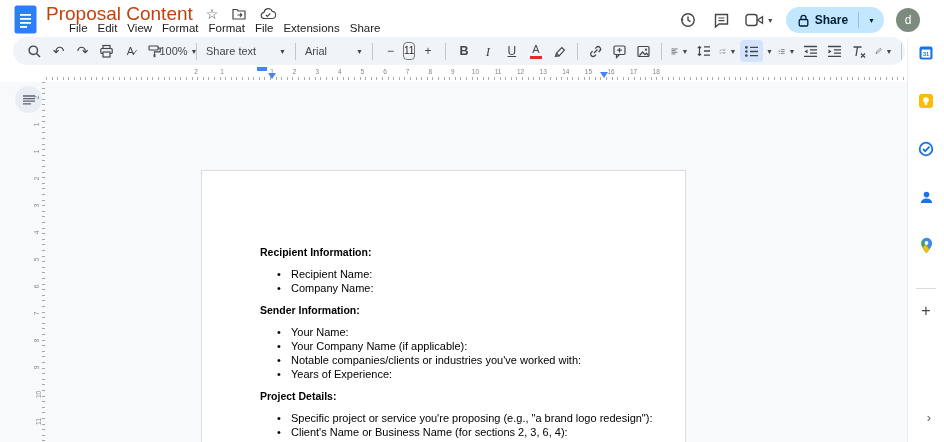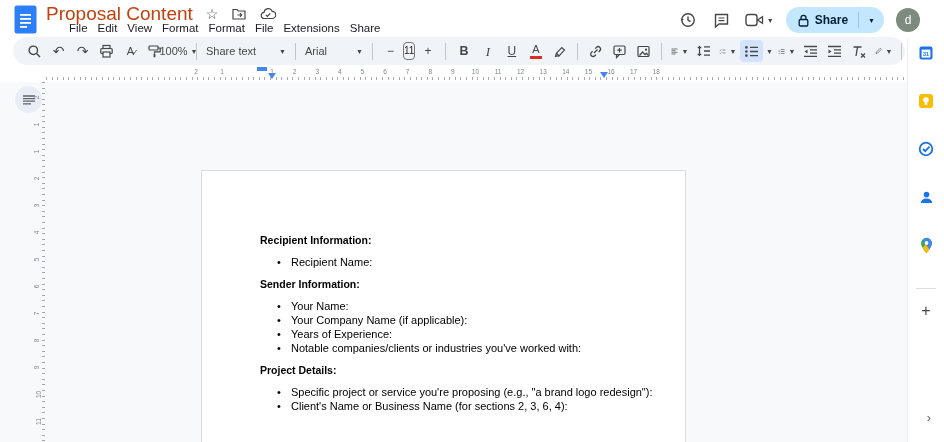--- a/index.html
+++ b/index.html
@@ -66,21 +66,21 @@
   .ruler-vnum { position: absolute; left: -1px; font-size: 6.5px; color: #80868b; transform: rotate(-90deg); }
 
   
   .canvas { position: absolute; left: 0; top: 82px; width: 907px; height: 360px; background: #f8f9fa; }
   .outline-btn { position: absolute; left: 15px; top: 86px; width: 27px; height: 27px; border-radius: 50%;
     background: #e9eef6; display: flex; align-items: center; justify-content: center; }
   .page { position: absolute; left: 201px; top: 88px; width: 485px; height: 354px;
     background: #fff; border: 1px solid #dadce0; border-bottom: none; }
   .doc-content { position: absolute; left: 58px; top: 62px; right: 12px; }
   .doc-heading { font-weight: bold; font-size: 10.5px; line-height: 14px; color: #000; margin: 8px 0; }
-  .doc-heading:first-child { margin-top: 0; }
+  .doc-heading:first-child { margin-top: 12px; }
   .doc-list { margin: 8px 0; }
   .doc-li { position: relative; line-height: 14px; font-size: 11px; color: #000; }
   .doc-li.lvl1 { padding-left: 31px; }
   .doc-li.lvl1::before { content: "•"; position: absolute; left: 17px; top: 0; font-size: 11px; color: #000; }
 
   
   .side-panel { position: absolute; right: 0; top: 38px; width: 37px; height: 404px;
     background: #fff; border-left: 1px solid #eceef1; display: flex; flex-direction: column; align-items: center; padding-top: 6px; }
   .sp-item { width: 18px; height: 18px; margin-bottom: 30px; display: flex; align-items: center; justify-content: center; }
   .sp-divider { width: 20px; height: 1px; background: #dadce0; margin: 4px 0 14px; }
@@ -335,27 +335,28 @@
       </svg>
     </div>
   </div>
 
   <div class="canvas">
     <div class="page">
       <div class="doc-content">
           <div class="doc-heading">Recipient Information:</div>
           <div class="doc-list">
             <div class="doc-li lvl1">Recipient Name:</div>
+            <div class="doc-li lvl1">Company Name:</div>
           </div>
           <div class="doc-heading">Sender Information:</div>
           <div class="doc-list">
             <div class="doc-li lvl1">Your Name:</div>
             <div class="doc-li lvl1">Your Company Name (if applicable):</div>
+            <div class="doc-li lvl1">Notable companies/clients or industries you've worked with:</div>
             <div class="doc-li lvl1">Years of Experience:</div>
-            <div class="doc-li lvl1">Notable companies/clients or industries you've worked with:</div>
           </div>
           <div class="doc-heading">Project Details:</div>
           <div class="doc-list">
             <div class="doc-li lvl1">Specific project or service you're proposing (e.g., "a brand logo redesign"):</div>
             <div class="doc-li lvl1">Client's Name or Business Name (for sections 2, 3, 6, 4):</div>
           </div>
         </div>
     </div>
   </div>
 

